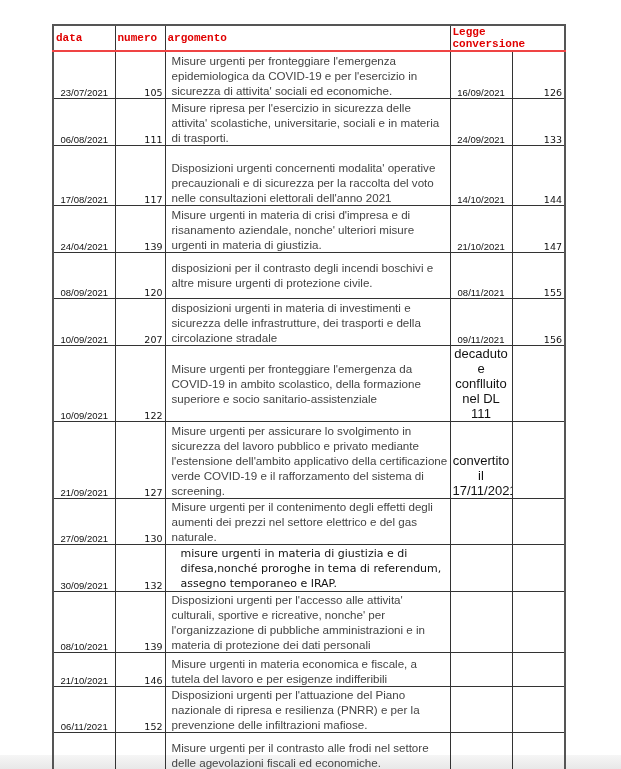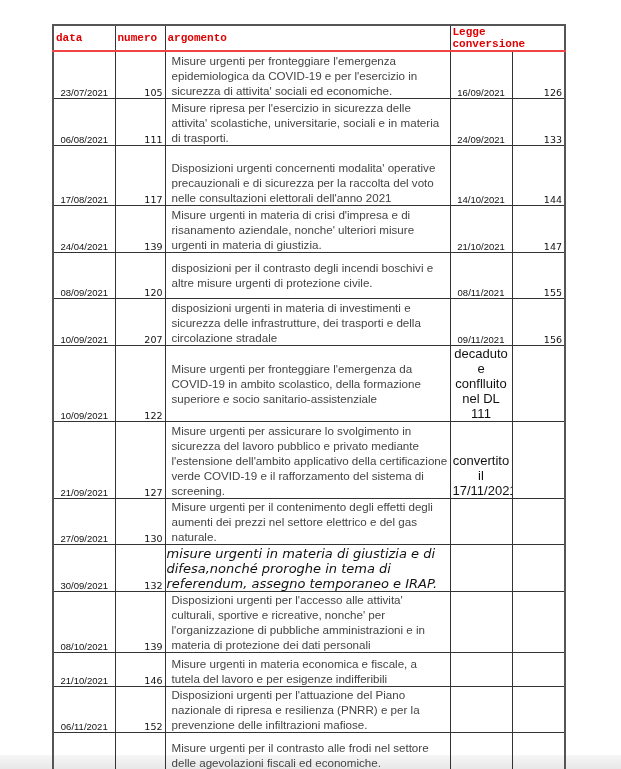--- a/index.html
+++ b/index.html
@@ -7,21 +7,21 @@
   .bottom-shade { position:absolute; left:0; right:0; top:755px; height:14px; background:linear-gradient(#f6f6f6,#e8e8e8); }
   table { position:absolute; left:52px; top:24px; border-collapse:collapse; table-layout:fixed; width:512px; border:2px solid #555; }
   col.c-date { width:62px; } col.c-num { width:50px; } col.c-arg { width:285px; } col.c-ldate { width:62px; } col.c-lnum { width:53px; }
   td, th { border:1px solid #333; padding:0 2px; vertical-align:bottom; font-size:11px; color:#222; overflow:hidden; }
   th { height:15px; font-family:Liberation Mono, monospace; font-size:11px; font-weight:bold; color:#e00000; text-align:left; vertical-align:middle; border-bottom:2px solid #ef4444; }
   th.legge { text-align:left; }
   td.date, td.ldate { font-family:Liberation Sans, sans-serif; font-size:9.5px; color:#111; text-align:center; }
   td.num, td.lnum { font-family:"DejaVu Sans", sans-serif; font-size:9.5px; color:#111; text-align:right; }
   td.arg { font-size:11.6px; color:#444; line-height:15px; padding-left:6px; vertical-align:bottom; }
   td.arg.mid { vertical-align:middle;margin-left:44px; }
-  td.arg.small { font-family:"DejaVu Sans", sans-serif; font-size:13px; color:#111; line-height:15px; padding-left:1px;font-style:italic; }
+  td.arg.small { font-family:"DejaVu Sans", sans-serif; font-size:11px; color:#111; line-height:15px; padding-left:15px; }
   td.ldate.note { font-size:13px; line-height:15px; }
 </style>
 </head>
 <body>
 
 <div class="bottom-shade"></div>
 
 <table>
   <colgroup>
     <col class="c-date">

